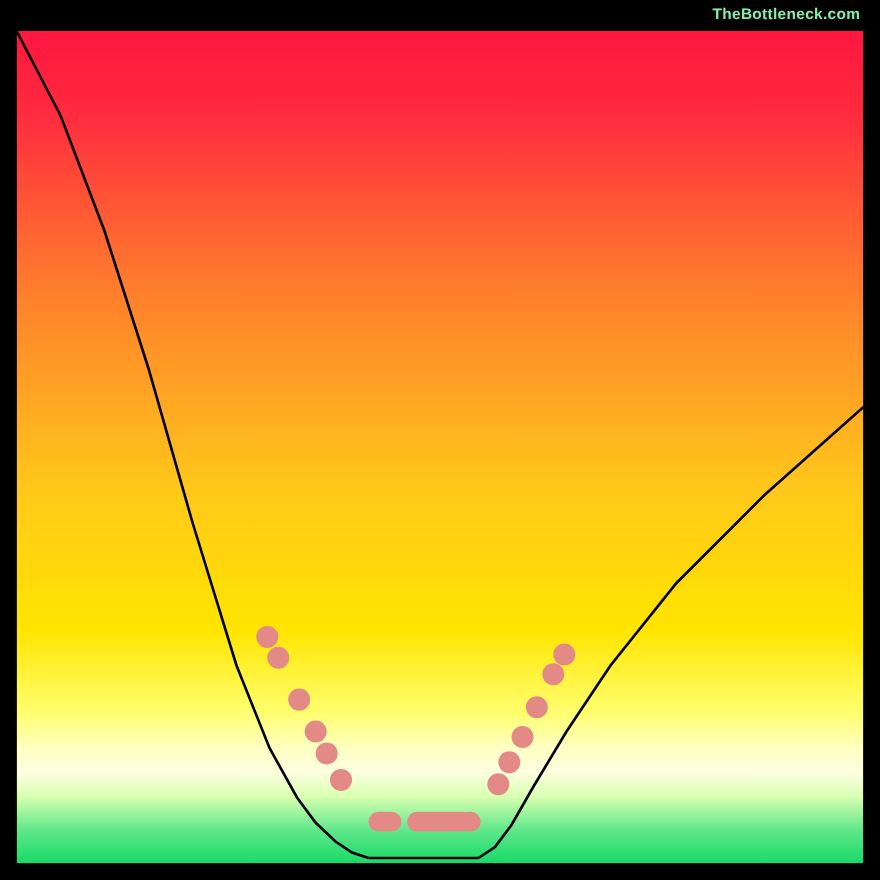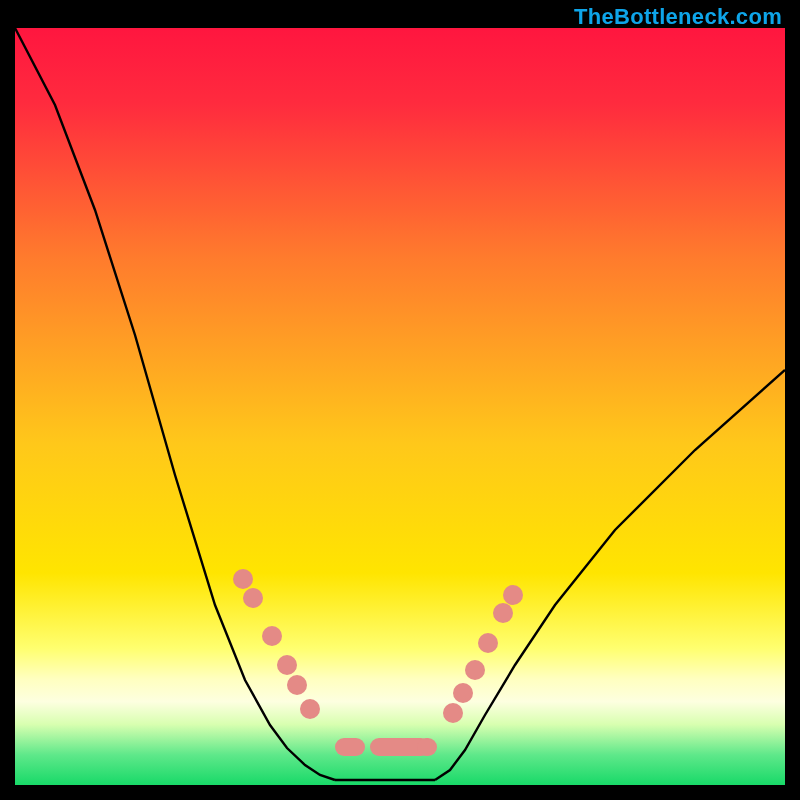--- a/index.html
+++ b/index.html
@@ -26,23 +26,23 @@
   }
   .gradient-bg {
     position: absolute;
     inset: 0;
   }
   .watermark {
     position: absolute;
     top: 4px;
     right: 18px;
     font-family: Arial, Helvetica, sans-serif;
-    font-size: 22px;
+    font-size: 14px;
     font-weight: 600;
-    color: #0ea5e9;
+    color: #86efac;
     letter-spacing: 0.3px;
   }
   svg.curves {
     position: absolute;
     inset: 0;
   }
   .dot {
     position: absolute;
     width: 20px;
     height: 20px;

